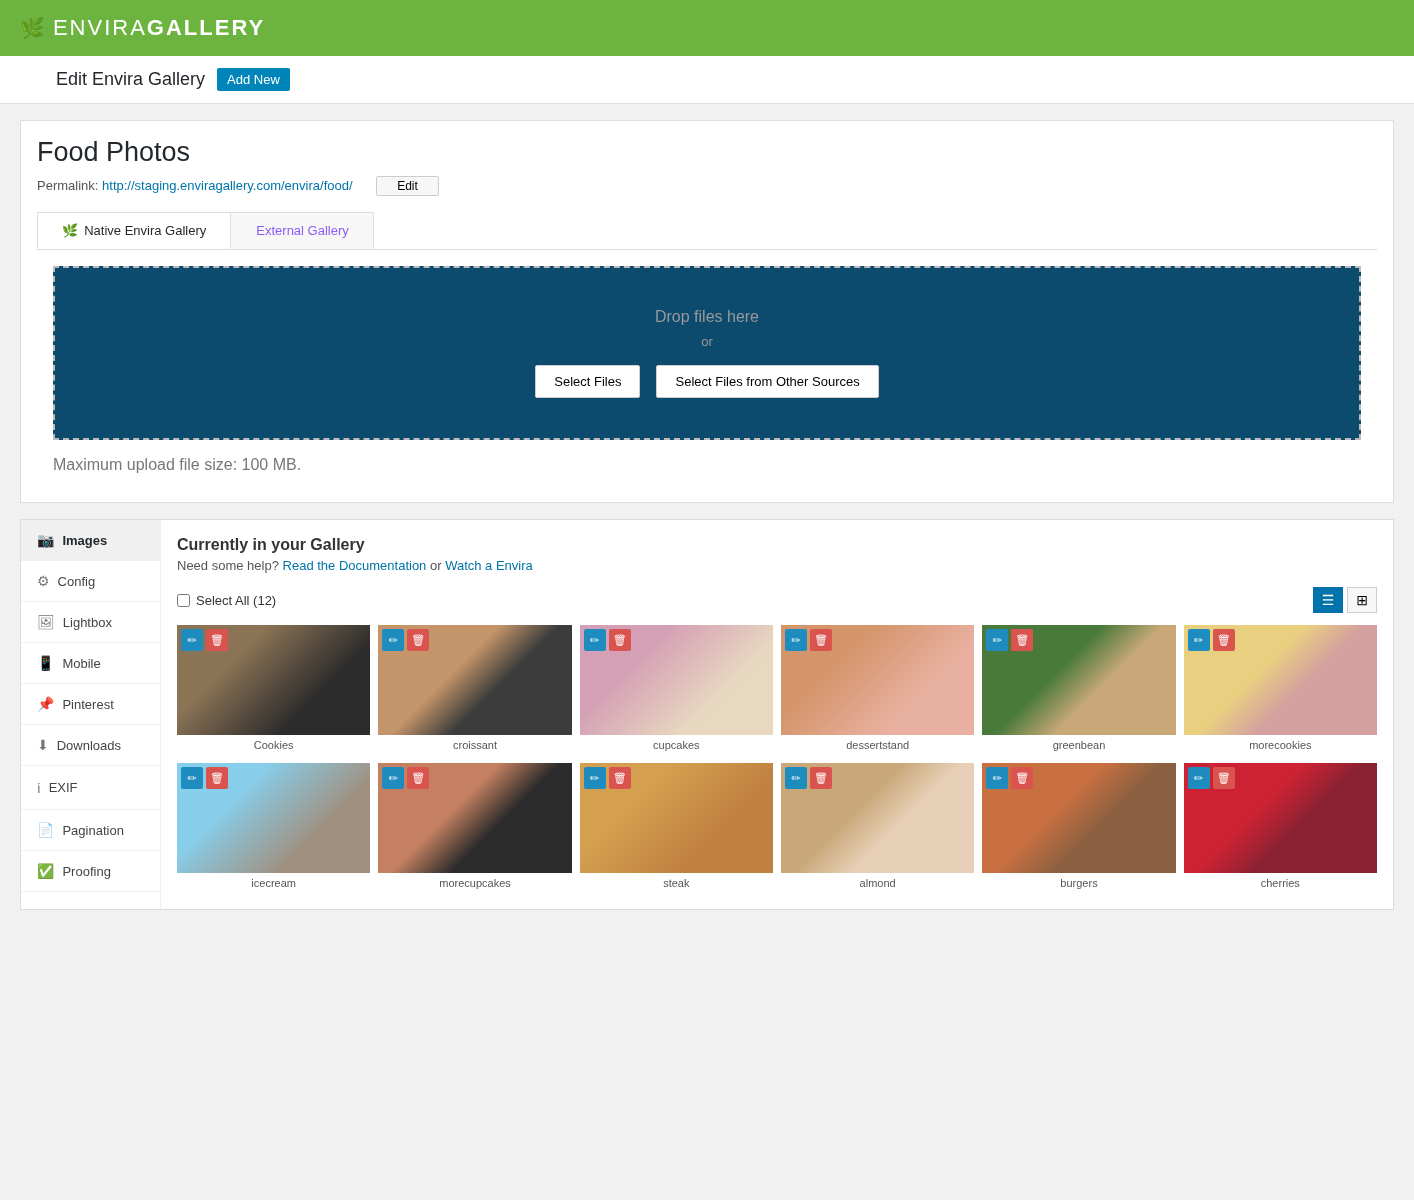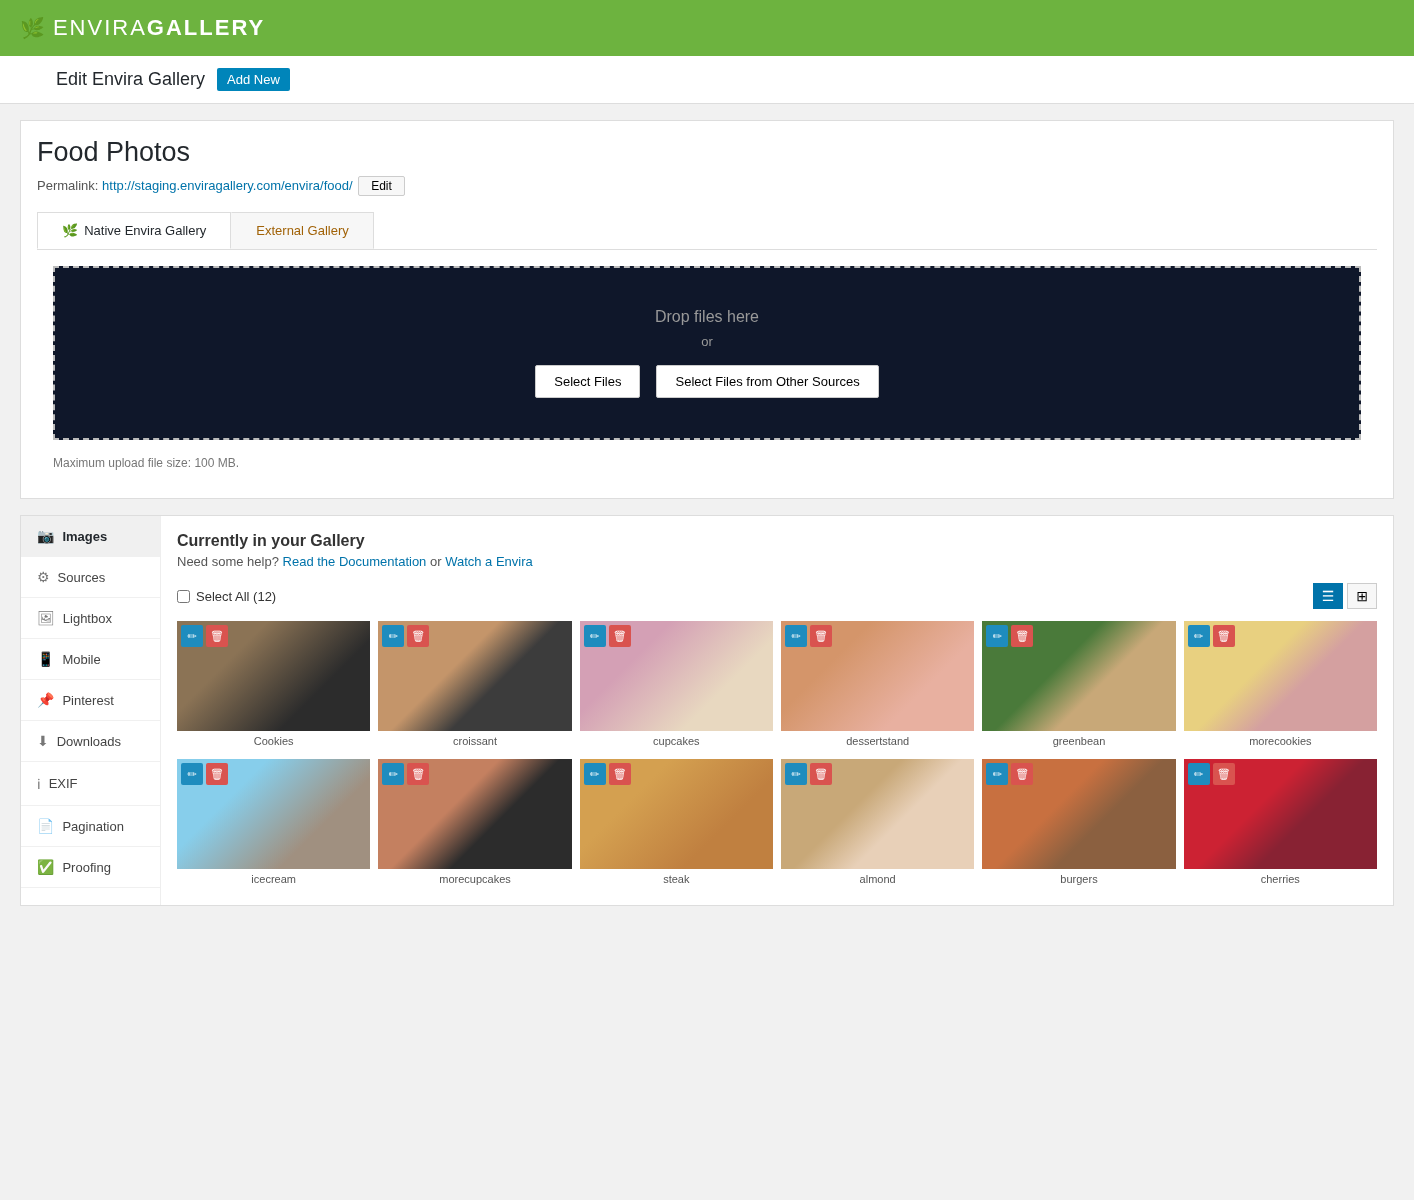--- a/index.html
+++ b/index.html
@@ -76,40 +76,40 @@
     .permalink-row {
       font-size: 13px;
       margin-bottom: 16px;
       color: #555;
     }
     .permalink-row a {
       color: #0073aa;
       text-decoration: none;
     }
     .permalink-edit-btn {
-      margin-left: 2px;
+      margin-left: 20px;
       background: #f7f7f7;
       border: 1px solid #ccc;
-      padding: 2px 12px;
+      padding: 2px 20px;
       font-size: 12px;
       cursor: pointer;
       border-radius: 2px;
     }
 
     
     .tabs-row {
       display: flex;
       border-bottom: 1px solid #ddd;
       margin-bottom: 0;
     }
     .tab {
       padding: 10px 24px;
       cursor: pointer;
       font-size: 13px;
-      color: #a16207;
+      color: #8b5cf6;
       border-top: 1px solid #ddd;
       border-right: 1px solid #ddd;
       border-left: 1px solid transparent;
       border-bottom: 1px solid transparent;
       background: #f7f7f7;
       display: flex;
       align-items: center;
       gap: 6px;
     }
     .tab.active {
@@ -119,21 +119,21 @@
       font-weight: 500;
     }
     .tab:first-child { border-left: 1px solid #ddd; }
 
     
     .drop-zone {
       border: 2px dashed #bbb;
       margin: 16px;
       padding: 40px 20px;
       text-align: center;
-      background: #0f172a;
+      background: #0c4a6e;
     }
     .drop-zone-text {
       color: #999;
       font-size: 16px;
       margin-bottom: 8px;
     }
     .drop-zone-or {
       color: #999;
       font-size: 13px;
       margin-bottom: 16px;
@@ -146,21 +146,21 @@
     .select-files-btn {
       background: #fff;
       border: 1px solid #ccc;
       padding: 8px 18px;
       font-size: 13px;
       cursor: pointer;
       border-radius: 2px;
     }
     .upload-info {
       padding: 0 16px 12px;
-      font-size: 12px;
+      font-size: 16px;
       color: #777;
     }
 
     
     .lower-section {
       display: flex;
       background: #fff;
       border: 1px solid #ddd;
     }
     .sidebar {
@@ -338,21 +338,21 @@
 
   <div class="lower-section">
 
     <div class="sidebar">
       <div class="sidebar-item active">
         <span class="sidebar-icon">📷</span>
         <span>Images</span>
       </div>
       <div class="sidebar-item">
         <span class="sidebar-icon">⚙</span>
-        <span>Sources</span>
+        <span>Config</span>
       </div>
       <div class="sidebar-item">
         <span class="sidebar-icon">🖼</span>
         <span>Lightbox</span>
       </div>
       <div class="sidebar-item">
         <span class="sidebar-icon">📱</span>
         <span>Mobile</span>
       </div>
       <div class="sidebar-item">

